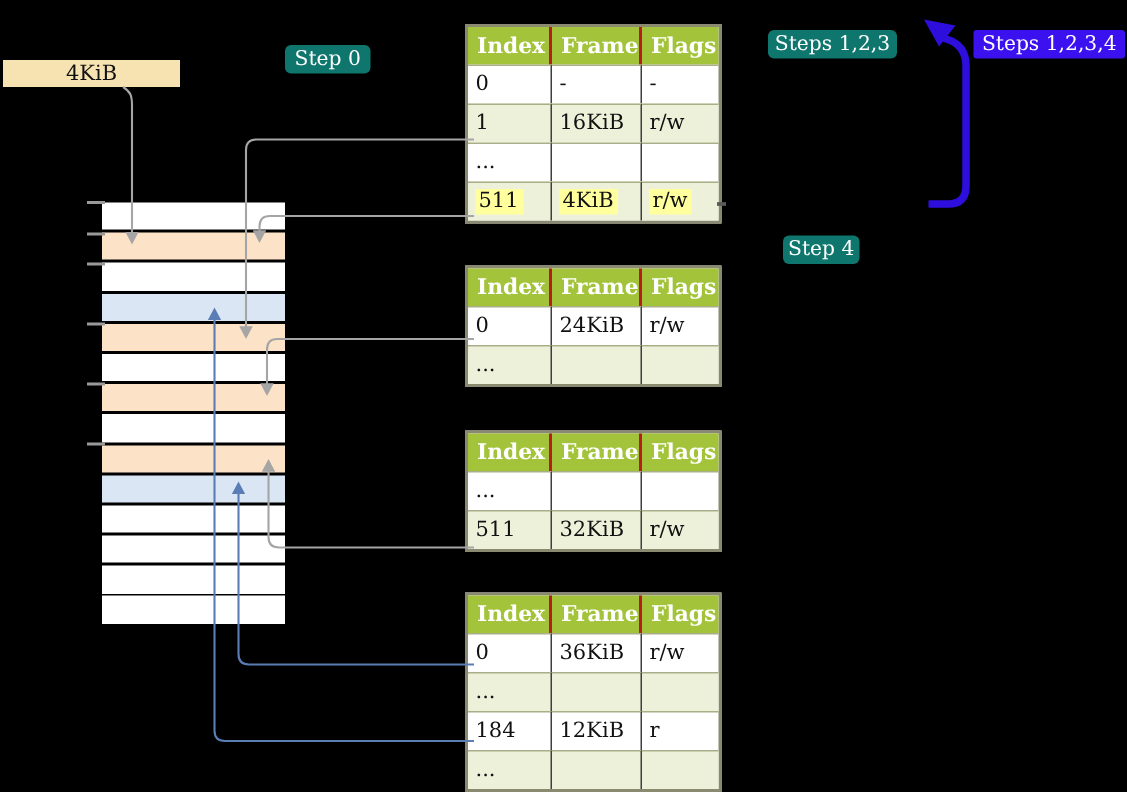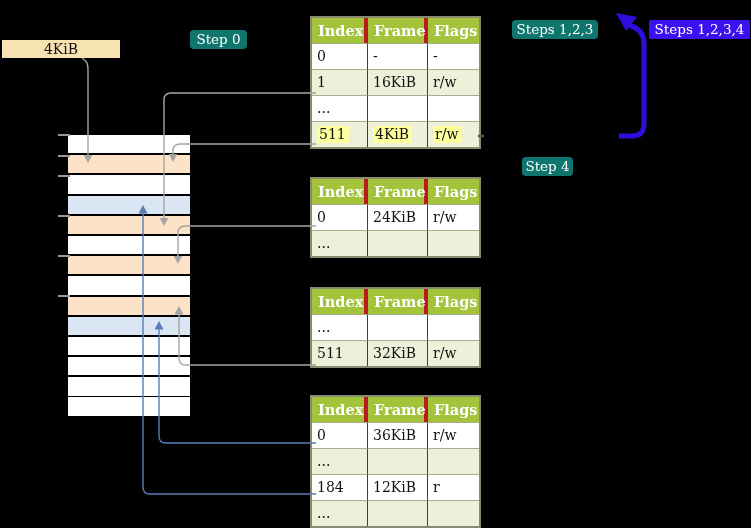--- a/index.html
+++ b/index.html
@@ -23,21 +23,21 @@
   
   #memory-strip{left:68px;top:135px;width:122px;display:flex;flex-direction:column;gap:1.9px;}
   .mrow{height:18.3px;background:#fff;}
   .mrow[data-kind="table"]{background:#fce3c7;}
   .mrow[data-kind="mapped"]{background:#dbe6f4;}
 
   
   .ptable{left:310px;width:171px;background:#fff;border:2px solid #8a8a70;
     box-sizing:border-box;display:grid;grid-template-columns:56px 60px 51px;}
   .th{background:#a3c43a;color:#fff;font-weight:bold;font-size:14.5px;height:25px;
-    line-height:25px;padding-left:6px;box-sizing:border-box;border-right:4px solid #b91c1c;}
+    line-height:25px;padding-left:6px;box-sizing:border-box;border-right:2px solid #b91c1c;}
   .th.last{border-right:none;}
   .td{height:26px;line-height:24px;font-size:14px;color:#111;padding-left:5px;
     box-sizing:border-box;border-right:1px solid #3f3f3f;border-top:1px solid #a9ae88;}
   .td.last{border-right:none;}
   .td.shade{background:#eef1da;}
   .hl{background:#ffff9e;padding:0 3px 1px 2px;}
 
   #table1{top:16px;} #table2{top:177px;} #table3{top:287px;} #table4{top:395px;}
 
   #overlay{left:0;top:0;pointer-events:none;z-index:5;}

